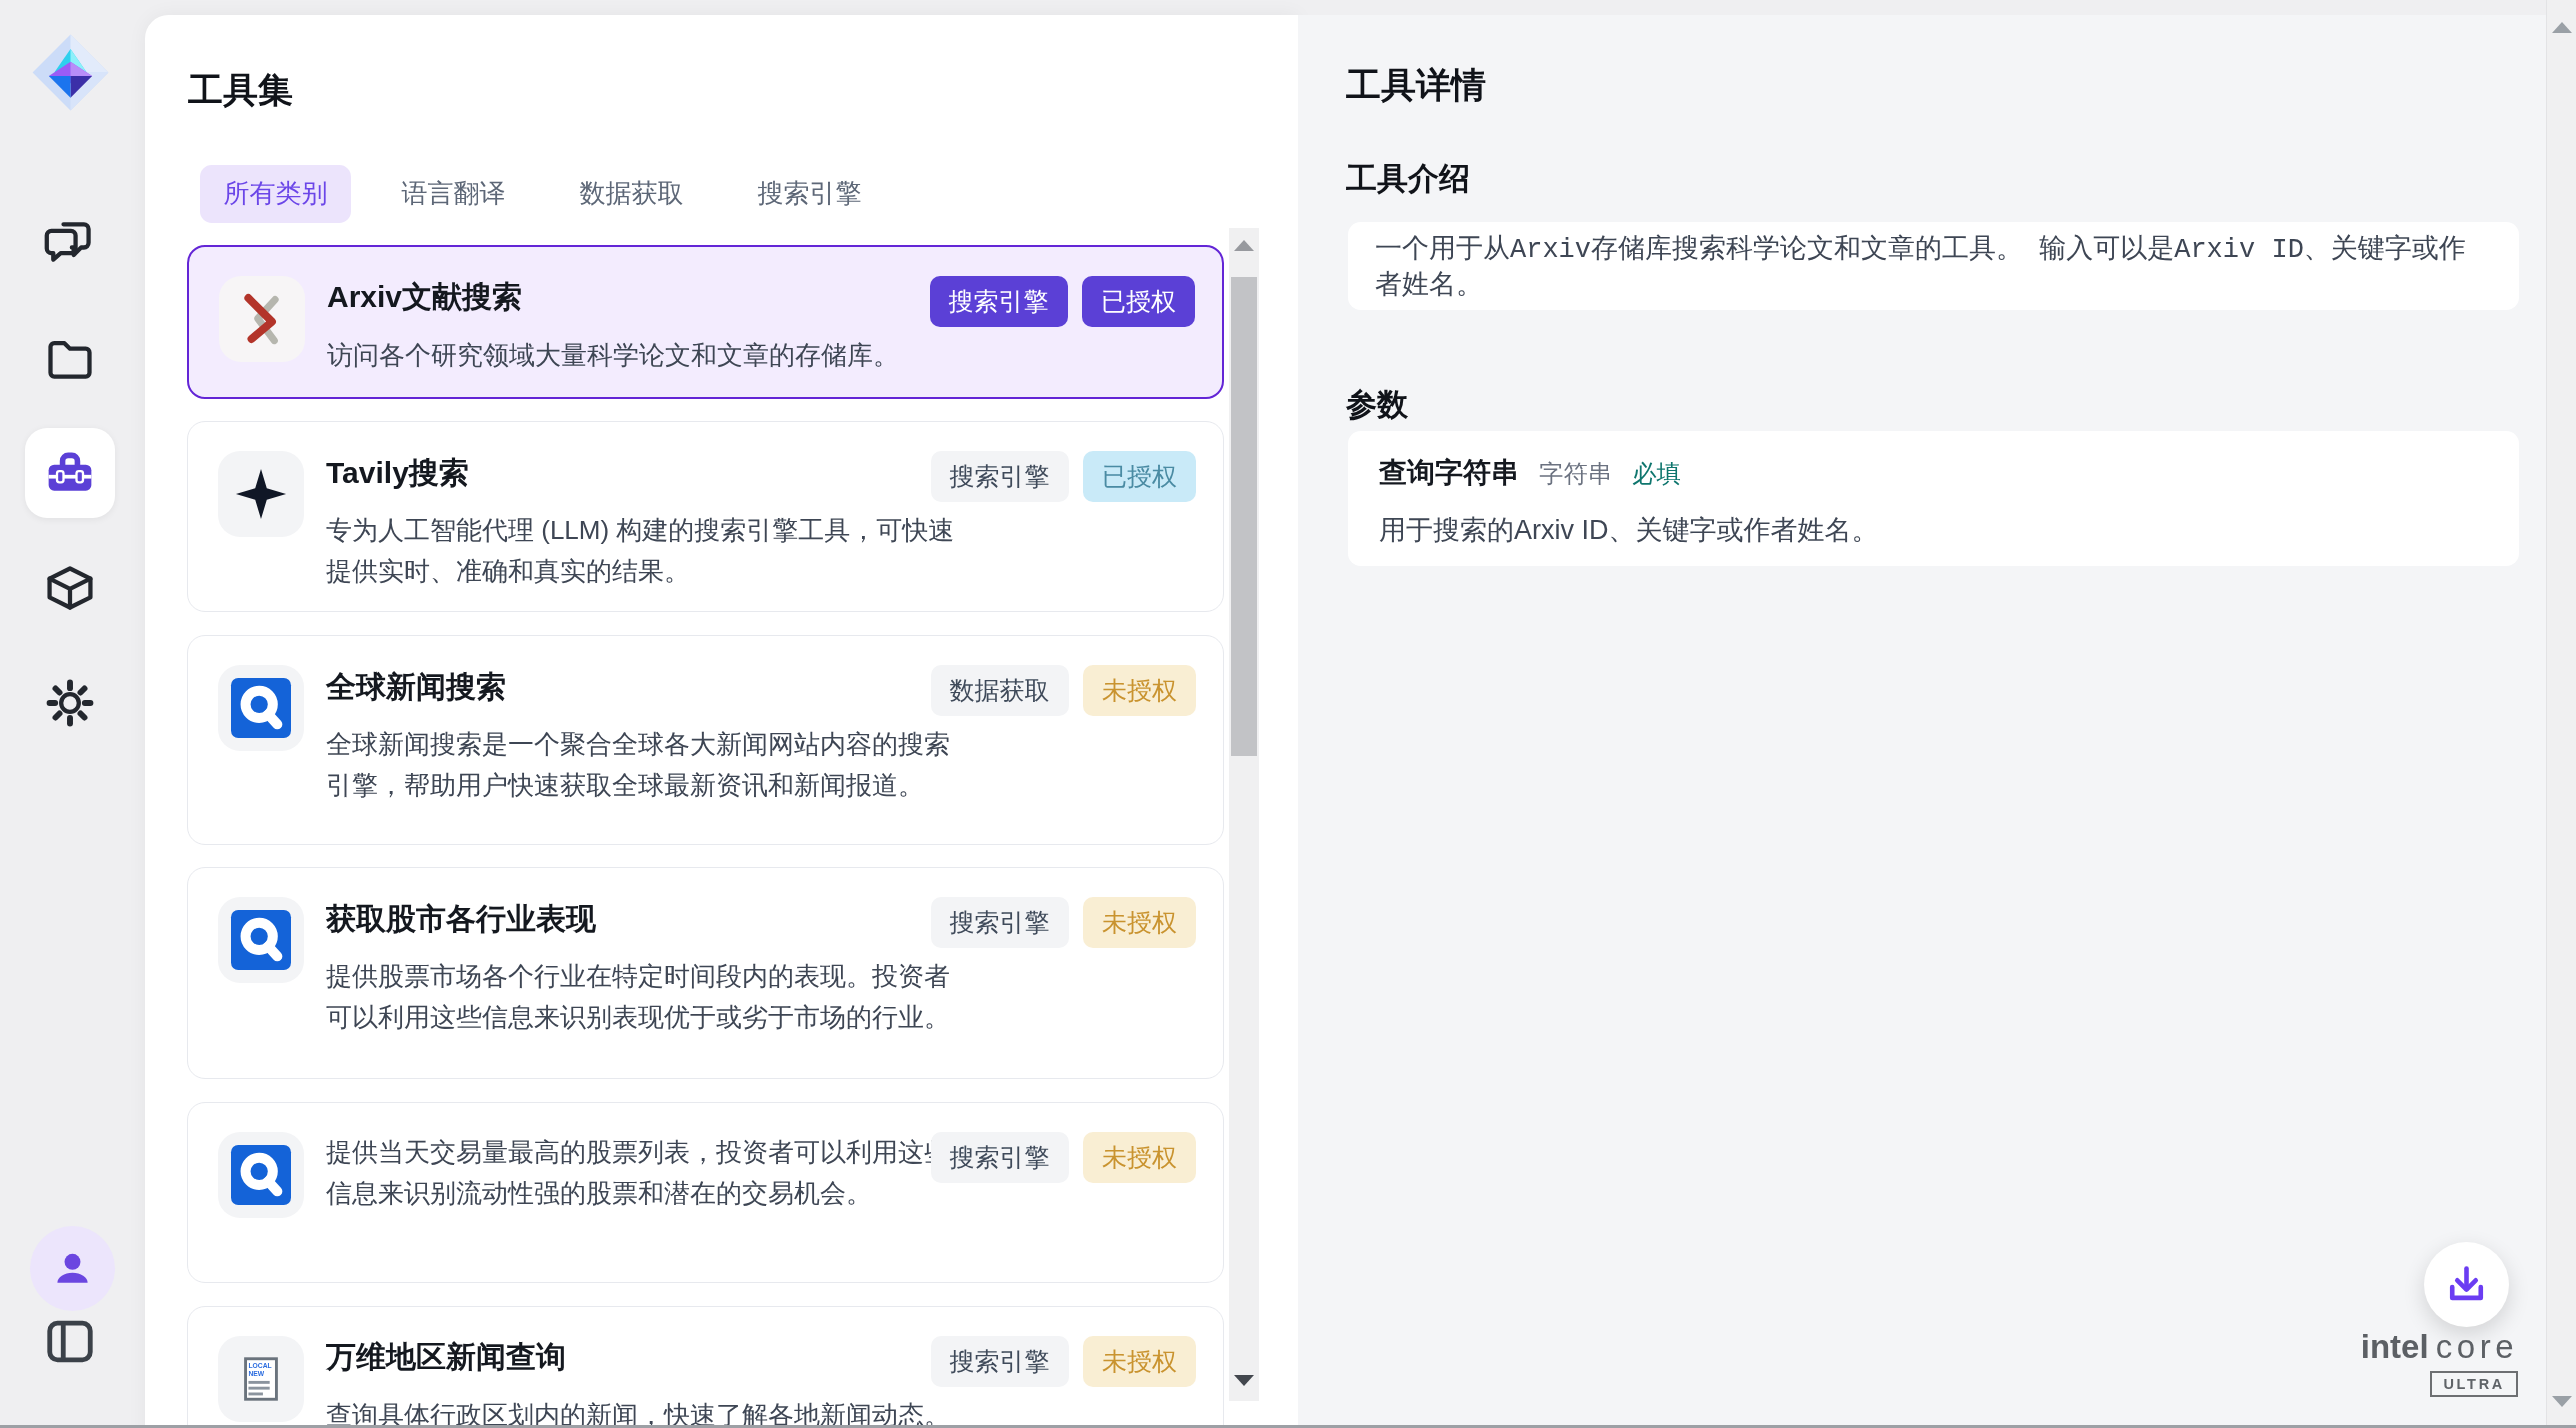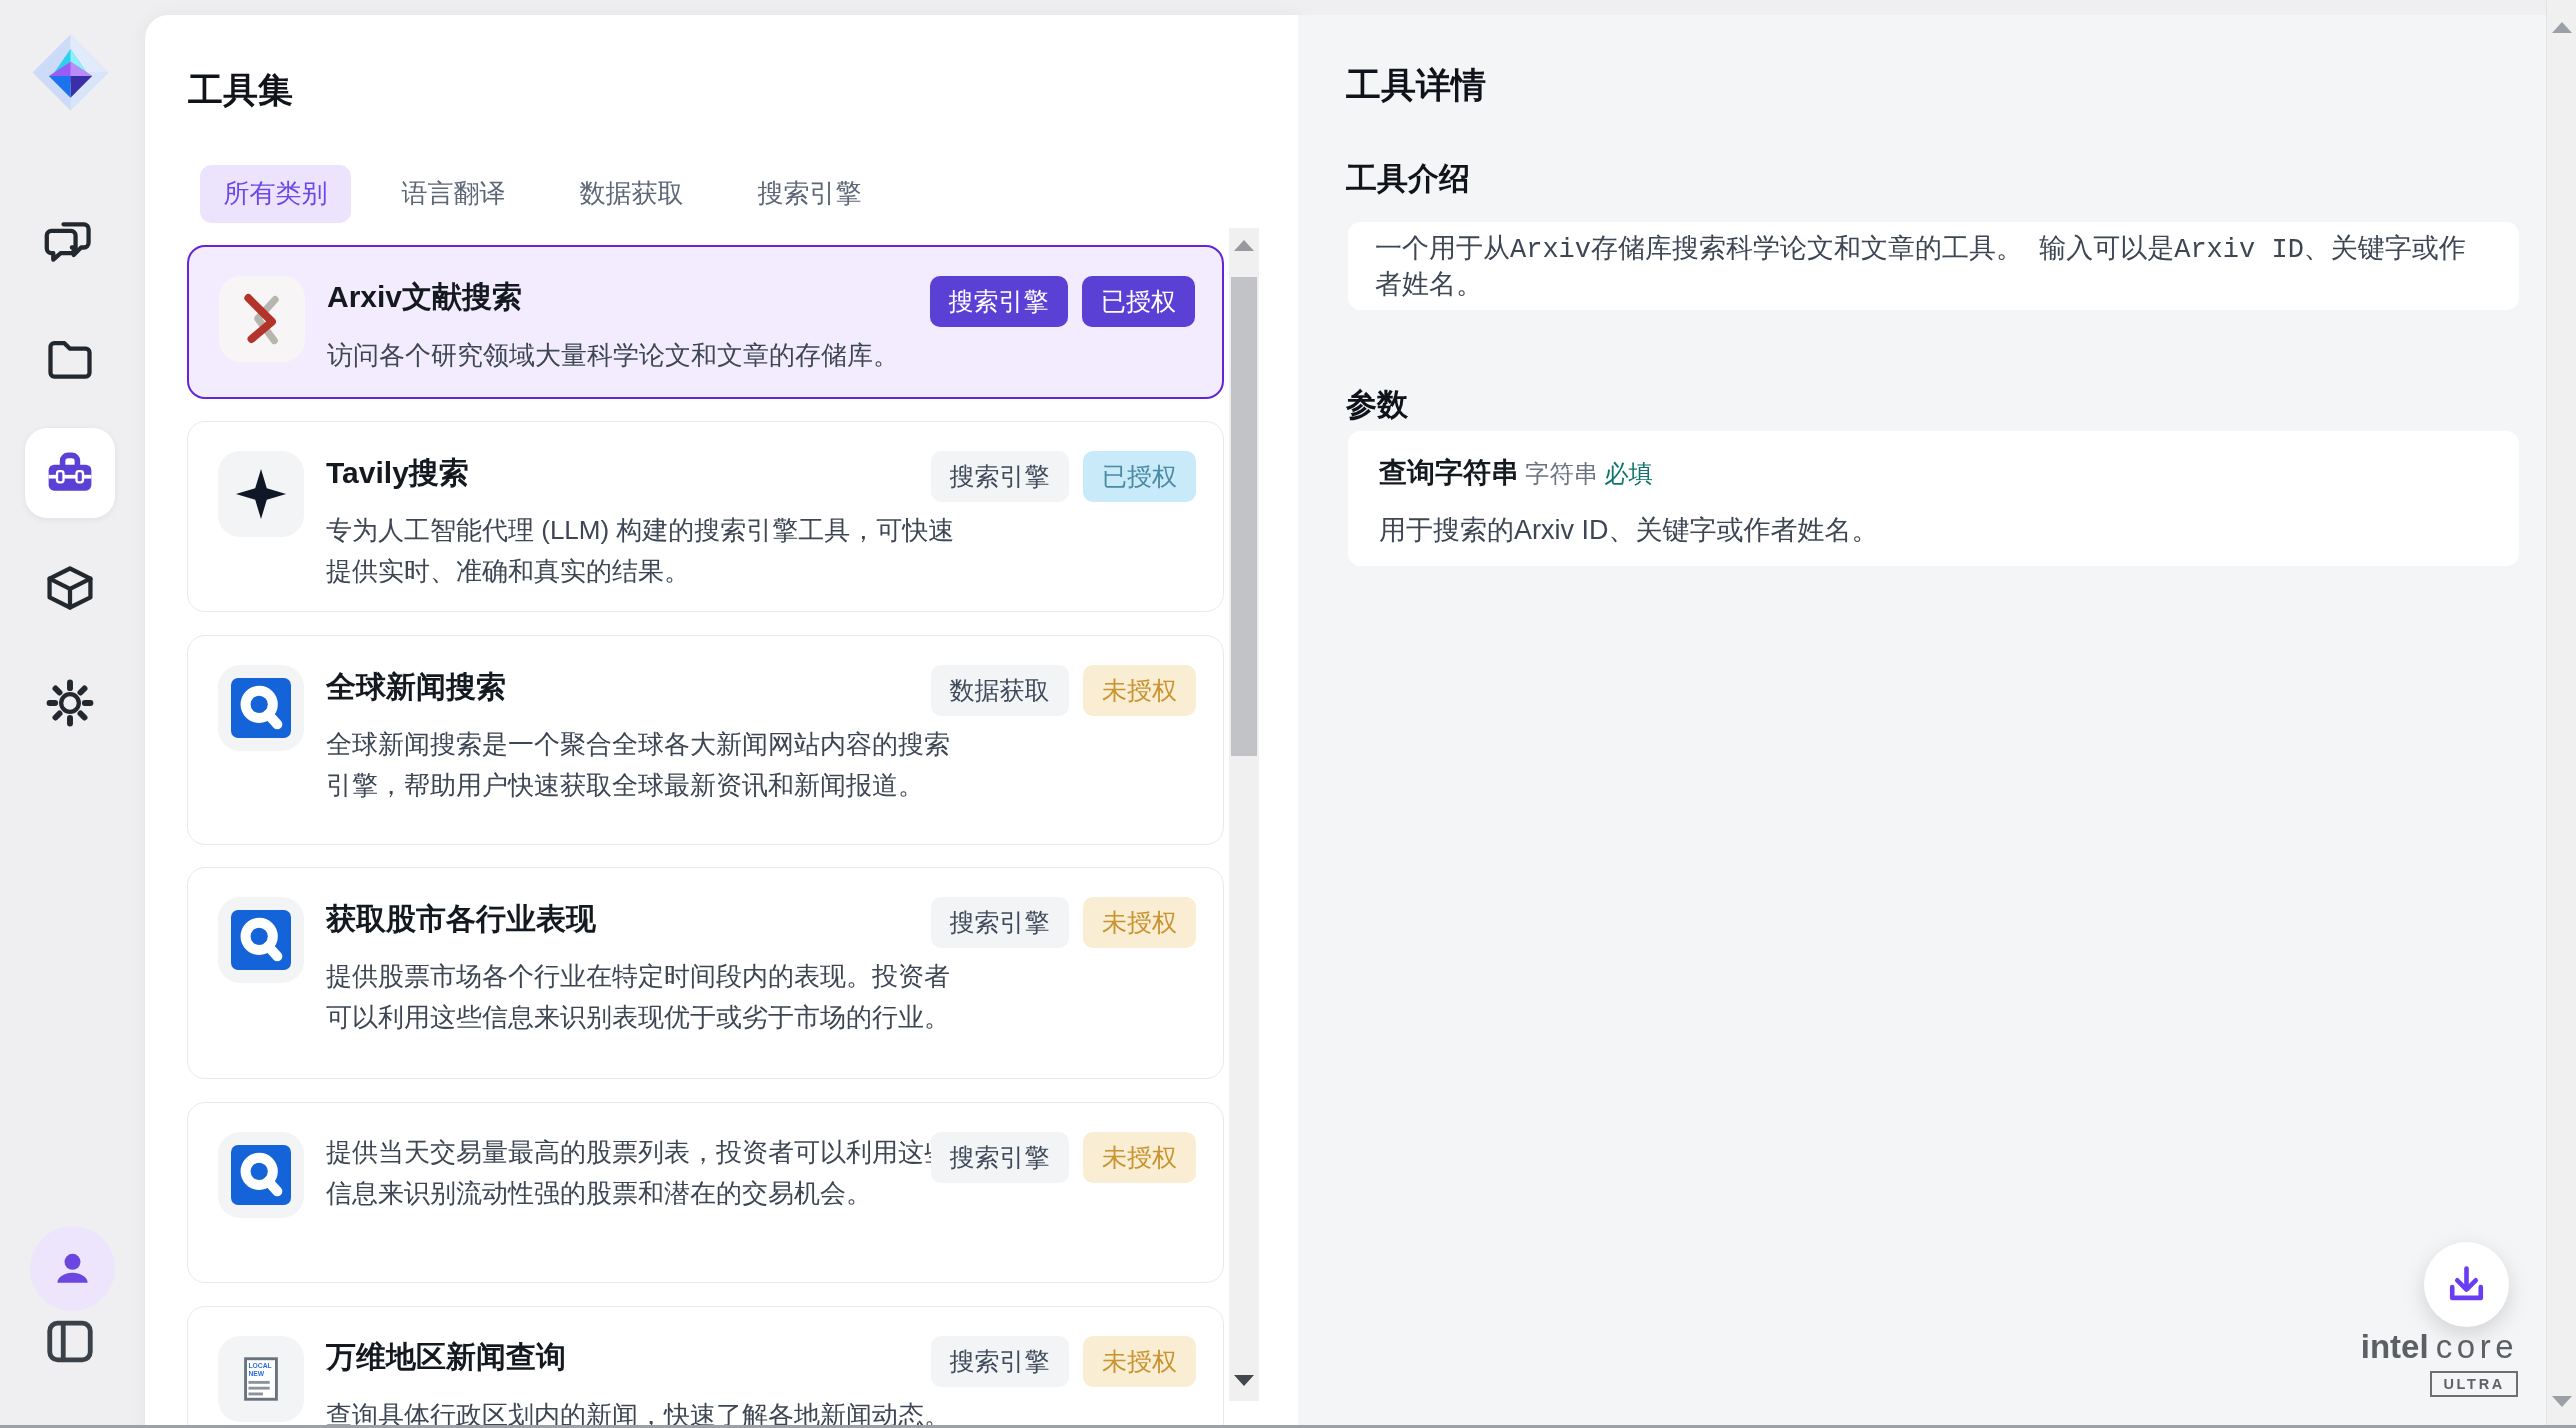--- a/index.html
+++ b/index.html
@@ -57,21 +57,21 @@
   .tri-down{border-left:10px solid transparent;border-right:10px solid transparent;border-top:11.7px solid #43474e;bottom:14.5px;}
 
   
   .detail-panel{position:absolute;left:1298px;top:14.5px;width:1278px;height:1445px;background:#f4f5f7;border-radius:0 20px 0 0;}
   .detail-title{position:absolute;left:48px;top:47px;font-size:35px;font-weight:700;color:#101319;}
   .intro-heading{position:absolute;left:48px;top:143px;font-size:31px;font-weight:700;color:#101319;}
   .intro-card{position:absolute;left:50px;top:207px;width:1171px;height:88px;background:#ffffff;border-radius:12.6px;display:flex;align-items:center;padding:0 27px;box-sizing:border-box;}
   .intro-text{font-size:27px;color:#3e4654;font-family:Liberation Mono, monospace;}
   .params-heading{position:absolute;left:48px;top:347px;font-size:31px;font-weight:700;color:#101319;margin-top:22px;}
   .param-card{position:absolute;left:50px;top:416px;width:1171px;height:135px;background:#ffffff;border-radius:12.6px;box-sizing:border-box;padding:23.5px 31px;}
-  .param-row{display:flex;align-items:baseline;gap:6px;}
+  .param-row{display:flex;align-items:baseline;gap:20px;}
   .param-name{font-size:28px;font-weight:700;color:#14181f;}
   .param-type{font-size:24.4px;color:#6b7280;}
   .param-required{font-size:24.4px;color:#0f766e;}
   .param-desc{margin-top:20px;font-size:27px;color:#3e4654;}
 
   
   .fab{position:absolute;left:2424px;top:1242px;width:85px;height:85px;border-radius:50%;background:#ffffff;box-shadow:0 7.2px 22px rgba(0,0,0,.14);display:flex;align-items:center;justify-content:center;cursor:pointer;}
   .intel{position:absolute;left:2375px;top:1328px;width:143px;text-align:right;color:#5c6065;}
   .intel-row{display:flex;align-items:baseline;justify-content:flex-end;gap:7.2px;}
   .intel-word{font-size:33px;font-weight:700;letter-spacing:0;}

